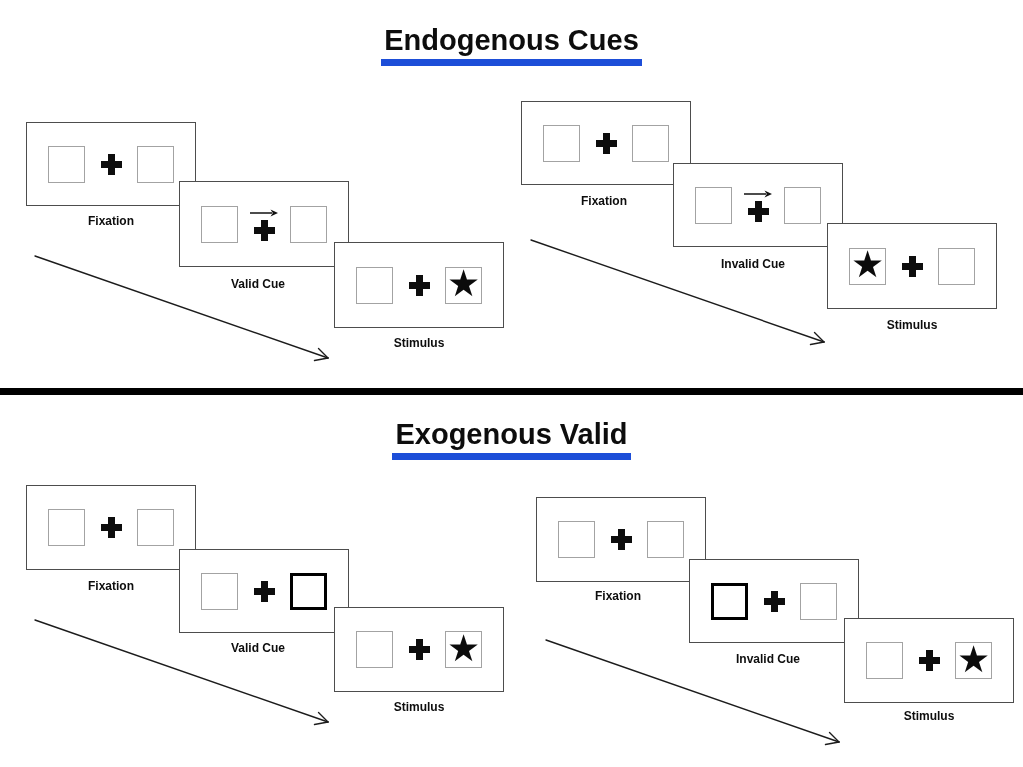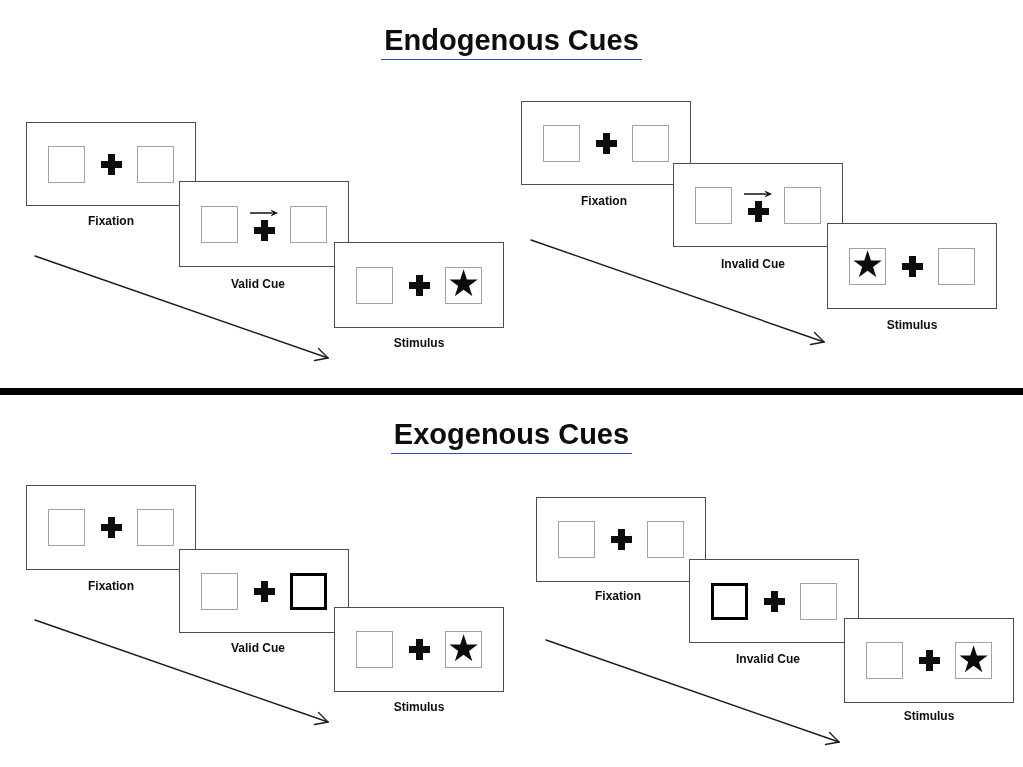--- a/index.html
+++ b/index.html
@@ -1,21 +1,21 @@
 <!DOCTYPE html>
 <html><head>
 <meta charset="utf-8">
 <style>
   html,body{margin:0;padding:0;background:#ffffff;}
   #stage{position:relative;width:1023px;height:767px;background:#ffffff;overflow:hidden;
          font-family:"Liberation Sans",sans-serif;color:#0d0d0d;}
 
   .section-title{position:absolute;left:0;right:0;text-align:center;
                  font-size:29px;font-weight:700;letter-spacing:0;}
-  .section-title span{display:inline-block;border-bottom:1px solid #1d4ed8;padding:0 3px 2px;}
+  .section-title span{display:inline-block;border-bottom:7px solid #1d4ed8;padding:0 3px 2px;}
 
   .divider{position:absolute;left:0;top:388px;width:1023px;height:7px;background:#000;}
 
   .panel{position:absolute;background:#ffffff;border:1px solid #4d4d4d;box-sizing:border-box;
          display:flex;align-items:center;justify-content:space-between;padding:0 21px;}
   .z1{z-index:1}.z2{z-index:2}.z3{z-index:3}
 
   .box{width:37px;height:37px;border:1.5px solid #a3a3a3;box-sizing:border-box;
        display:flex;align-items:center;justify-content:center;background:#fff;}
   .box--highlight{border:3.5px solid #000;}
@@ -112,21 +112,21 @@
 
   <svg class="tarrow" style="left:526px;top:236px;" width="312" height="114" viewBox="0 0 312 114">
     <line x1="5" y1="4" x2="298" y2="106"></line>
     <line x1="298" y1="106" x2="288.5" y2="96.5"></line>
     <line x1="298" y1="106" x2="284.5" y2="108.5"></line>
   </svg>
 
   <div class="divider"></div>
 
   <div class="section-title" style="top:418px;">
-    <span>Exogenous Cues</span>
+    <span>Exogenous Valid</span>
   </div>
 
   <div class="panel z1" style="left:26px;top:485px;width:170px;height:85px;">
     <div class="box"></div>
     <span class="cross"></span>
     <div class="box"></div>
   </div>
   <div class="step-label" style="left:26px;top:579px;">Fixation</div>
 
   <div class="panel z2" style="left:179px;top:549px;width:170px;height:84px;">

